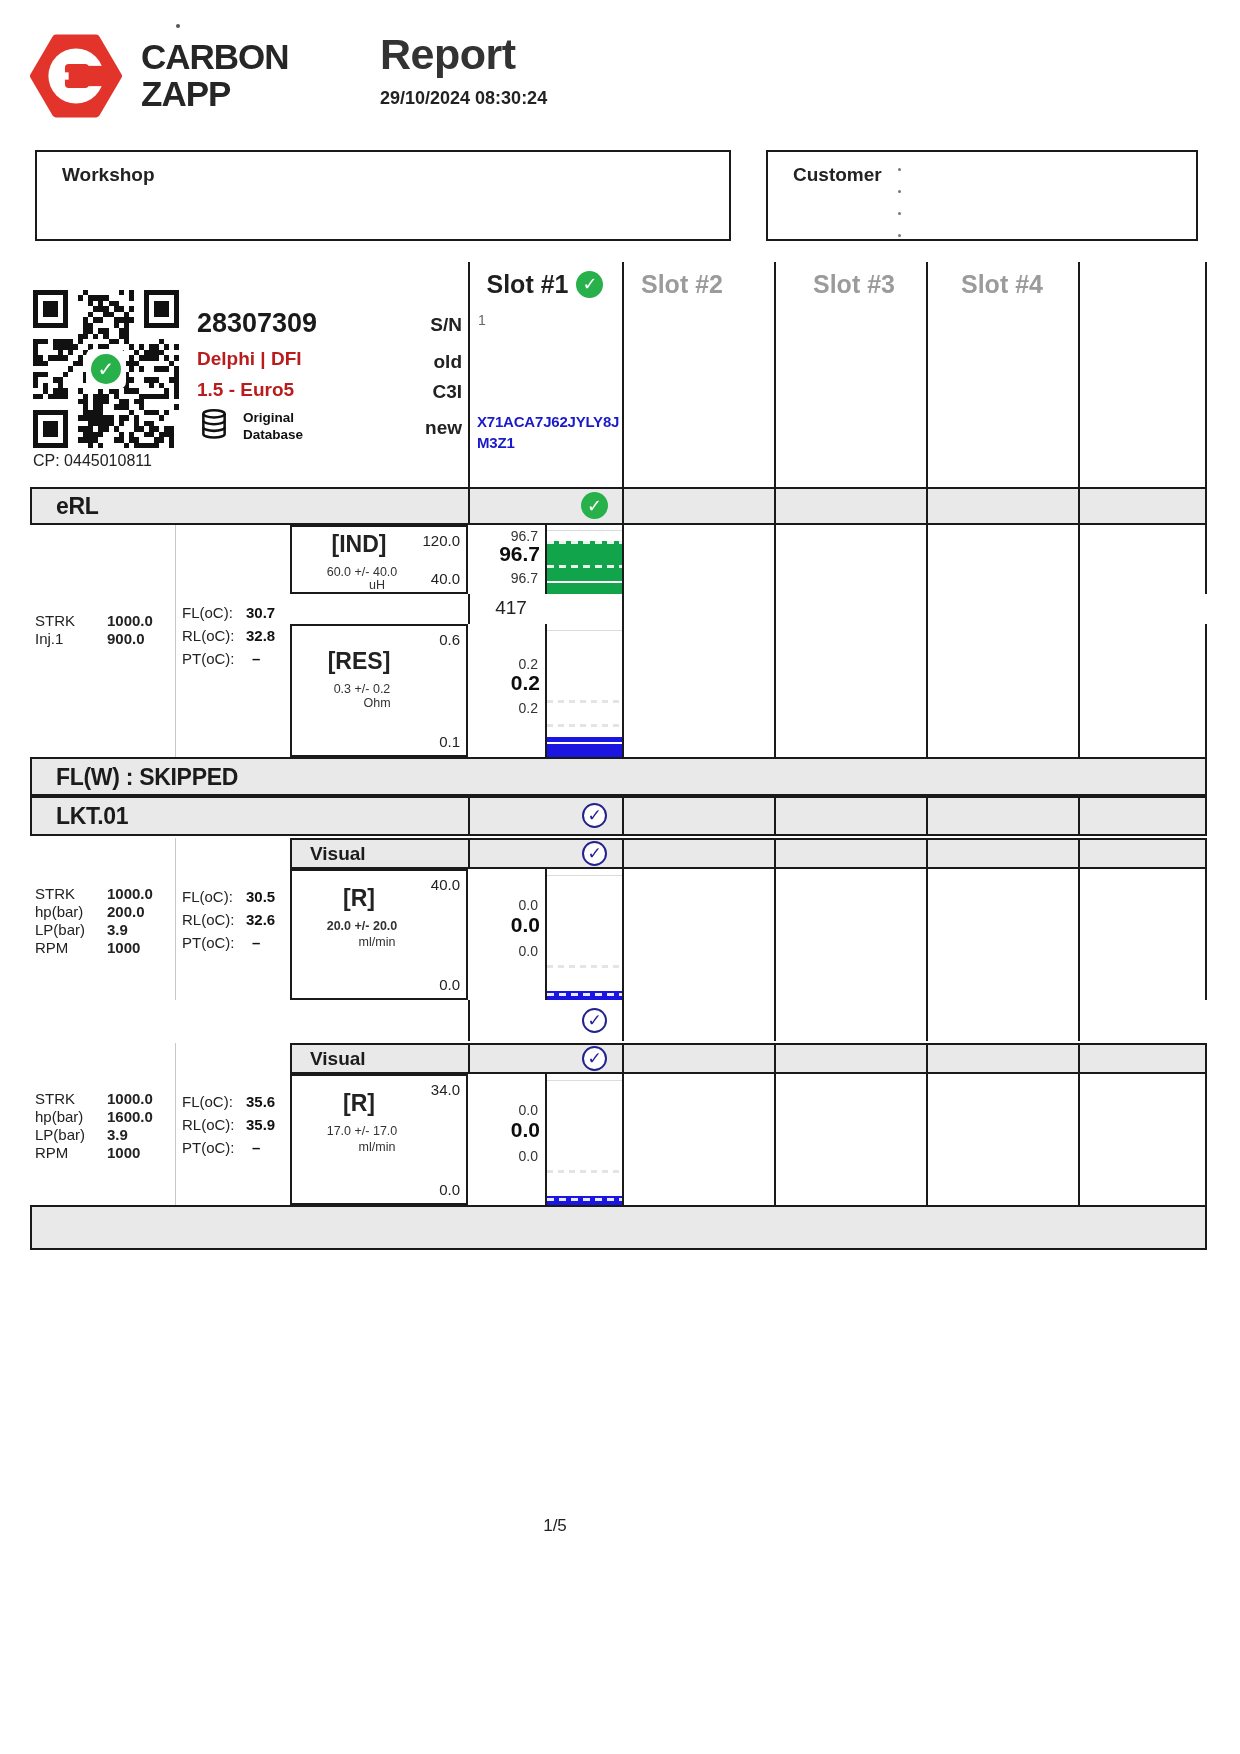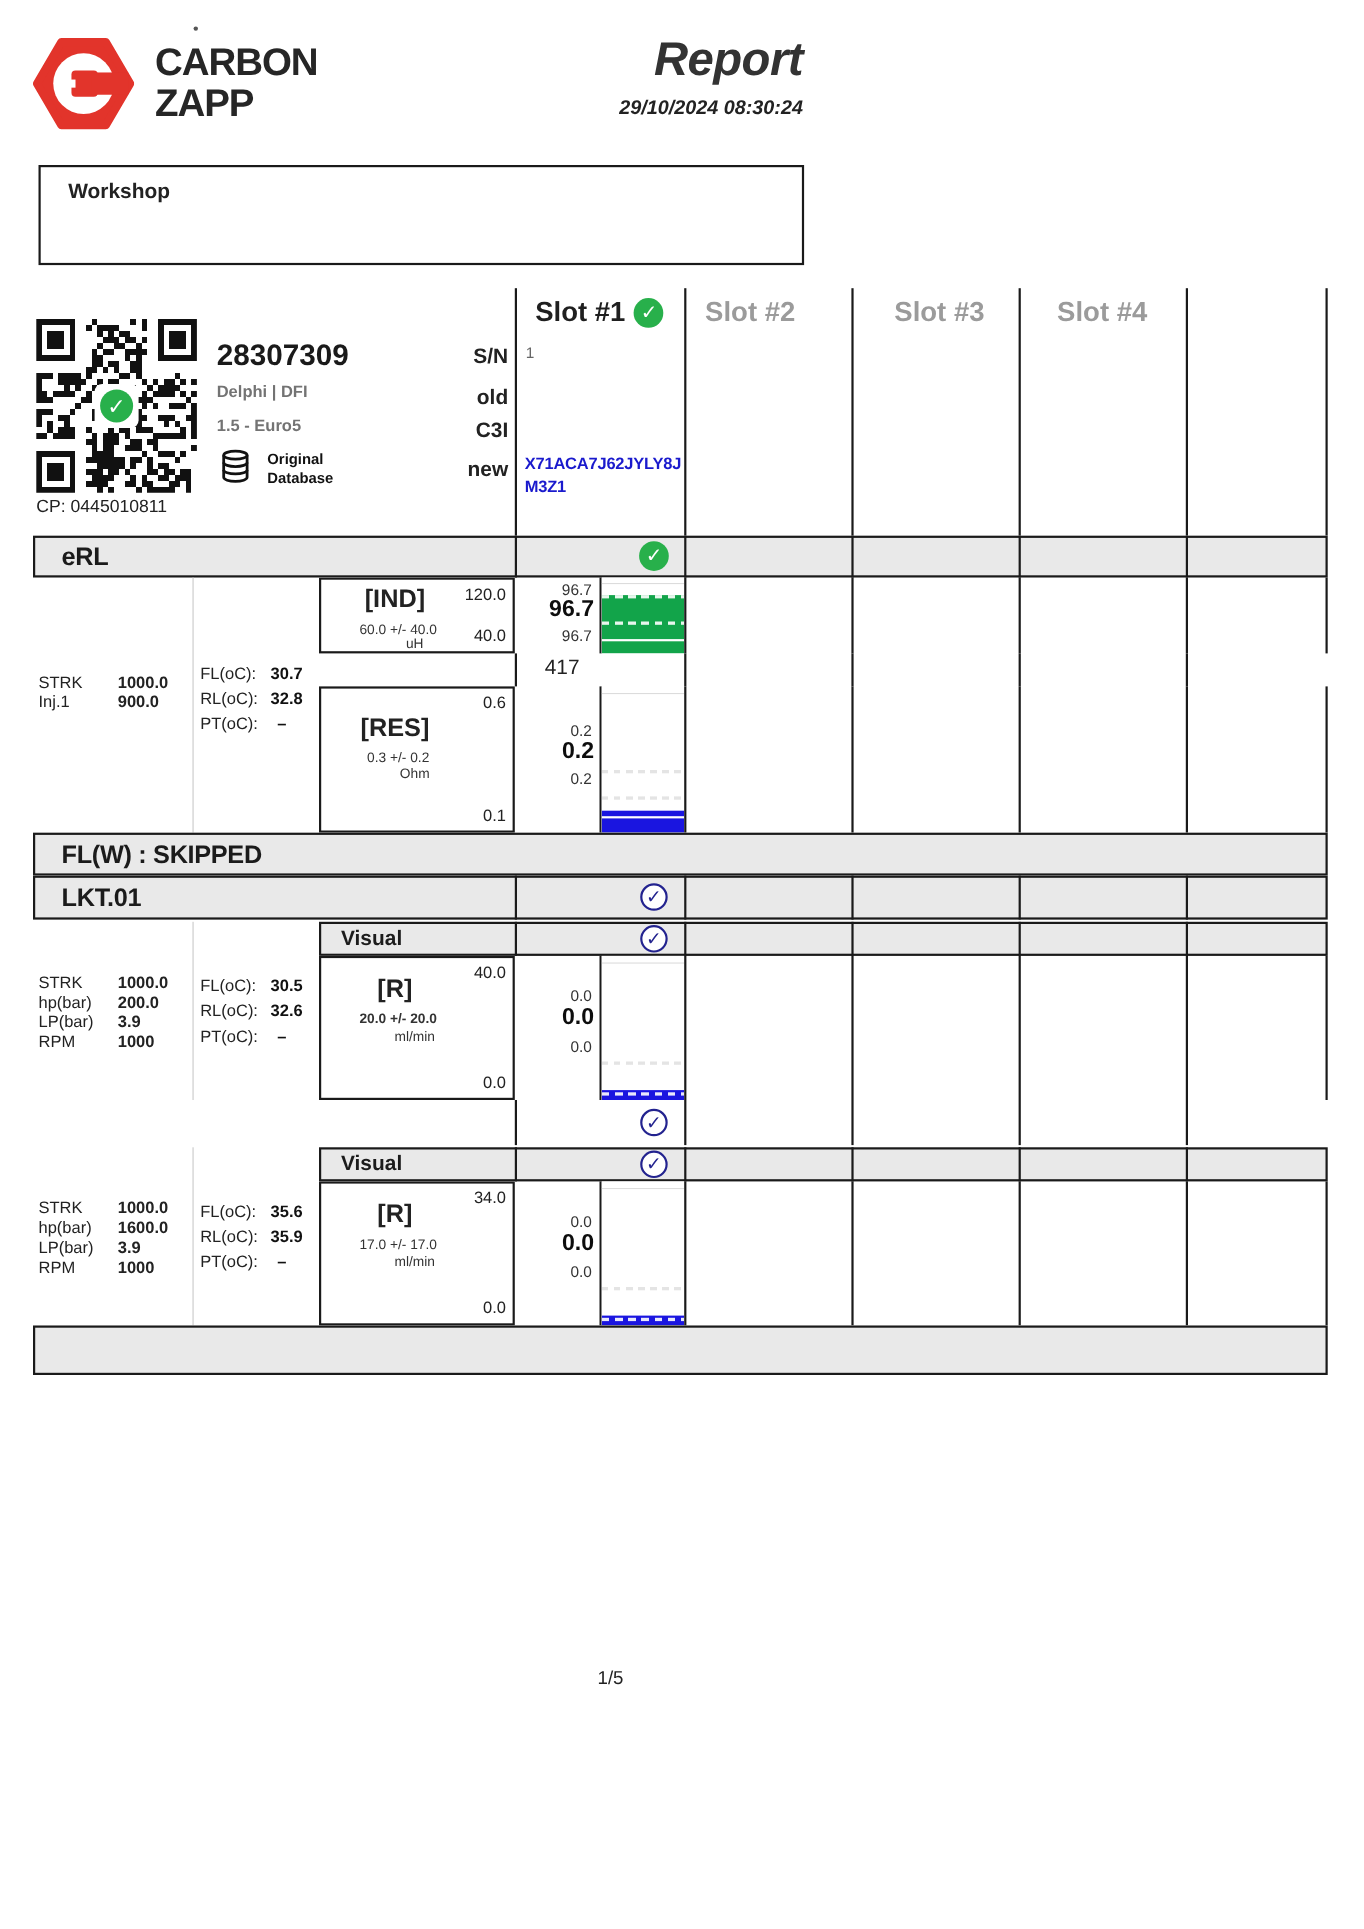--- a/index.html
+++ b/index.html
@@ -2,21 +2,21 @@
 <html><head>
 <meta charset="utf-8">
 <style>
   html,body{margin:0;padding:0;background:#fff;}
   .page{position:relative;width:1240px;height:1754px;background:#fff;overflow:hidden;
         font-family:"Liberation Sans","DejaVu Sans",sans-serif;color:#1c1c1c;}
   .abs{position:absolute;}
   
   .brand-txt{position:absolute;left:141px;top:38px;font-weight:800;font-size:35px;
              letter-spacing:-1px;color:#262626;line-height:37px;}
-  .title-block{position:absolute;left:380px;top:30px;width:350px;text-align:right;font-style:italic;}
+  .title-block{position:absolute;left:380px;top:30px;width:350px;text-align:left;}
   .title-block .rpt{font-size:43px;font-weight:bold;color:#333;letter-spacing:-.5px;}
   .title-block .dt{font-size:18px;font-weight:bold;color:#222;margin-top:9px;}
   .device-block{position:absolute;top:26px;right:165px;width:500px;text-align:right;color:#2a2a2a;}
   .device-block .dev{font-size:31px;font-weight:bold;letter-spacing:-.5px;}
   .device-block .sn{font-size:17px;margin-top:8px;}
   .device-block .sw{font-size:17px;margin-top:5px;}
   
   .box{position:absolute;border:2px solid #1a1a1a;background:#fff;box-sizing:border-box;}
   .box-label{position:absolute;left:25px;top:12px;font-size:19px;font-weight:bold;color:#222;}
   .cdot{position:absolute;width:3px;height:3px;background:#777;border-radius:50%;left:130px;}
@@ -48,21 +48,21 @@
   .check-blue{position:absolute;width:25px;height:25px;border-radius:50%;background:#fff;
      border:2.5px solid #23238f;color:#23238f;font-size:17px;font-weight:bold;box-sizing:border-box;
      display:flex;align-items:center;justify-content:center;}
   
   .slot-h{position:absolute;top:266px;height:36px;display:flex;align-items:center;justify-content:center;
      gap:8px;font-size:25px;font-weight:bold;}
   .slot-h.off{color:#9b9b9b;}
   .slot-h .check-green{position:static;flex:0 0 auto;}
   
   .pn{position:absolute;left:197px;top:308px;font-size:27px;font-weight:bold;color:#1a1a1a;}
-  .pline{position:absolute;left:197px;font-size:15px;font-weight:bold;color:#737373;}
+  .pline{position:absolute;left:197px;font-size:19px;font-weight:bold;color:#b91c1c;}
   .dbtxt{position:absolute;left:243px;font-size:13.5px;font-weight:bold;color:#111;}
   .cp{position:absolute;left:33px;top:452px;font-size:16px;color:#222;}
   .fieldlab{position:absolute;left:370px;width:92px;text-align:right;font-size:19px;font-weight:bold;color:#222;}
   .serial{position:absolute;left:477px;font-size:15px;font-weight:bold;color:#1a1acd;letter-spacing:-.2px;}
   .slot1-idx{position:absolute;left:478px;top:312px;font-size:14px;color:#666;}
   
   .prow{position:absolute;display:flex;font-size:15px;color:#222;}
   .plabel{width:72px;}
   .pval{font-weight:bold;}
   .trowlab{position:absolute;font-size:15px;color:#222;}
@@ -92,20 +92,27 @@
   </div>
 
   <div class="title-block">
     <div class="rpt">Report</div>
     <div class="dt">29/10/2024 08:30:24</div>
   </div>
 
 
   <div class="box" style="left:35px;top:150px;width:696px;height:91px;">
     <div class="box-label">Workshop</div>
+  </div>
+  <div class="box" style="left:766px;top:150px;width:432px;height:91px;">
+    <div class="box-label">Customer</div>
+    <div class="cdot" style="top:16px;"></div>
+    <div class="cdot" style="top:38px;"></div>
+    <div class="cdot" style="top:60px;"></div>
+    <div class="cdot" style="top:82px;"></div>
   </div>
 
   <div class="vline" style="left:468px;top:262px;height:225px;"></div>
   <div class="vline" style="left:622px;top:262px;height:225px;"></div>
   <div class="vline" style="left:774px;top:262px;height:225px;"></div>
   <div class="vline" style="left:926px;top:262px;height:225px;"></div>
   <div class="vline" style="left:1078px;top:262px;height:225px;"></div>
   <div class="vline" style="left:1205px;top:262px;height:225px;"></div>
 
   <div class="slot-h" style="left:468px;width:154px;color:#1f1f1f;">

